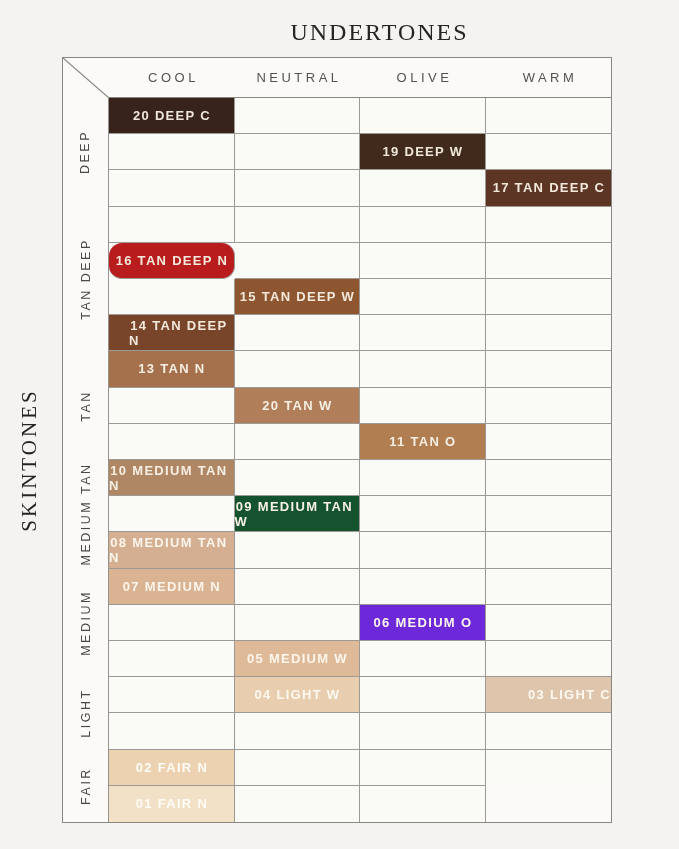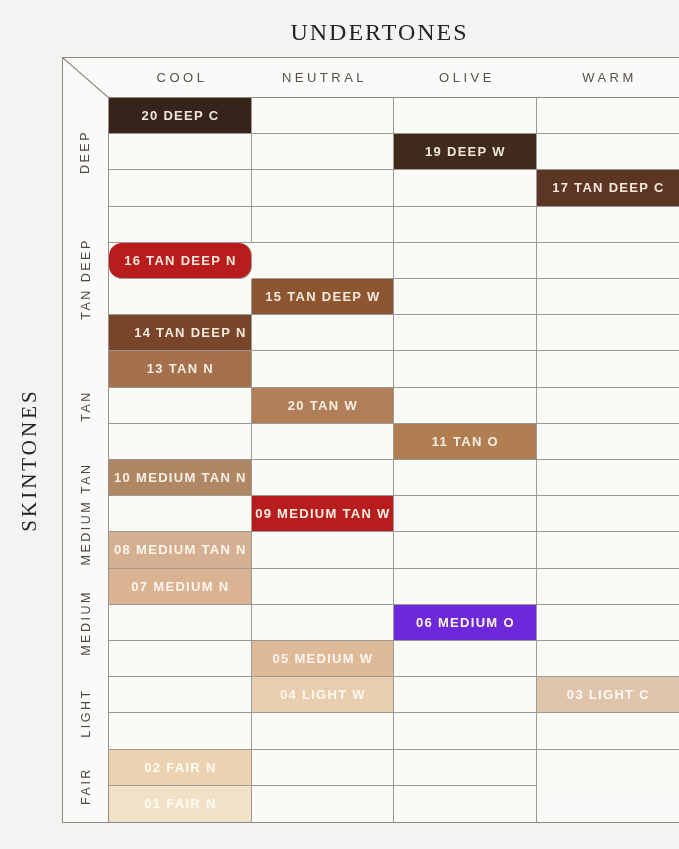--- a/index.html
+++ b/index.html
@@ -15,21 +15,21 @@
     font-family:"Liberation Serif","DejaVu Serif",serif;
     font-size:24px; letter-spacing:2px; color:#262422; font-weight:400;
   }
   .side-title {
     position:absolute; left:29px; top:460px;
     transform:translate(-50%,-50%) rotate(-90deg);
     font-family:"Liberation Serif","DejaVu Serif",serif;
     font-size:21px; letter-spacing:3px; color:#262422; white-space:nowrap;
   }
   .table {
-    position:absolute; left:62px; top:57px; width:618px; height:766px;
+    position:absolute; left:62px; top:57px; width:550px; height:766px;
     border:1px solid #8a8680; background:#fbfaf8; box-sizing:border-box;
   }
   .corner-svg { position:absolute; left:0; top:0; width:46px; height:40px; display:block; }
   .header-row {
     position:absolute; left:46px; top:0; right:0; height:40px;
     display:flex; box-sizing:border-box; border-bottom:1px solid #8a8680;
   }
   .hcell {
     flex:1; display:flex; align-items:center; justify-content:center;
     font-size:13px; letter-spacing:3.5px; color:#55524d; text-indent:3.5px;
@@ -166,21 +166,21 @@
           <span style="color: rgb(245, 238, 227);">11 TAN O</span>
         </div>
         <div class="cell"></div>
         <div class="cell filled" style="background: rgb(176, 135, 101);">
           <span style="color: rgb(246, 239, 228);">10 MEDIUM TAN N</span>
         </div>
         <div class="cell"></div>
         <div class="cell"></div>
         <div class="cell"></div>
         <div class="cell"></div>
-        <div class="cell filled" style="background: #b91c1c;">
+        <div class="cell filled" style="background: #14532d;">
           <span style="color: rgb(248, 241, 230);">09 MEDIUM TAN W</span>
         </div>
         <div class="cell"></div>
         <div class="cell"></div>
         <div class="cell filled" style="background: rgb(212, 175, 146);">
           <span style="color: rgb(251, 245, 236);">08 MEDIUM TAN N</span>
         </div>
         <div class="cell"></div>
         <div class="cell"></div>
         <div class="cell"></div>
@@ -200,21 +200,21 @@
         <div class="cell filled" style="background: rgb(223, 186, 153);">
           <span style="color: rgb(252, 246, 237);">05 MEDIUM W</span>
         </div>
         <div class="cell"></div>
         <div class="cell"></div>
         <div class="cell"></div>
         <div class="cell filled" style="background: rgb(232, 206, 175);">
           <span style="color: rgb(253, 249, 241);">04 LIGHT W</span>
         </div>
         <div class="cell"></div>
-        <div class="cell filled" style="background: rgb(223, 197, 171);">
+        <div class="cell filled" style="background: rgb(223, 197, 171); justify-content: flex-end;">
           <span style="color: rgb(253, 249, 241);">03 LIGHT C</span>
         </div>
         <div class="cell"></div>
         <div class="cell"></div>
         <div class="cell"></div>
         <div class="cell"></div>
         <div class="cell filled" style="background: rgb(236, 210, 176);">
           <span style="color: rgb(254, 252, 246);">02 FAIR N</span>
         </div>
         <div class="cell"></div>

